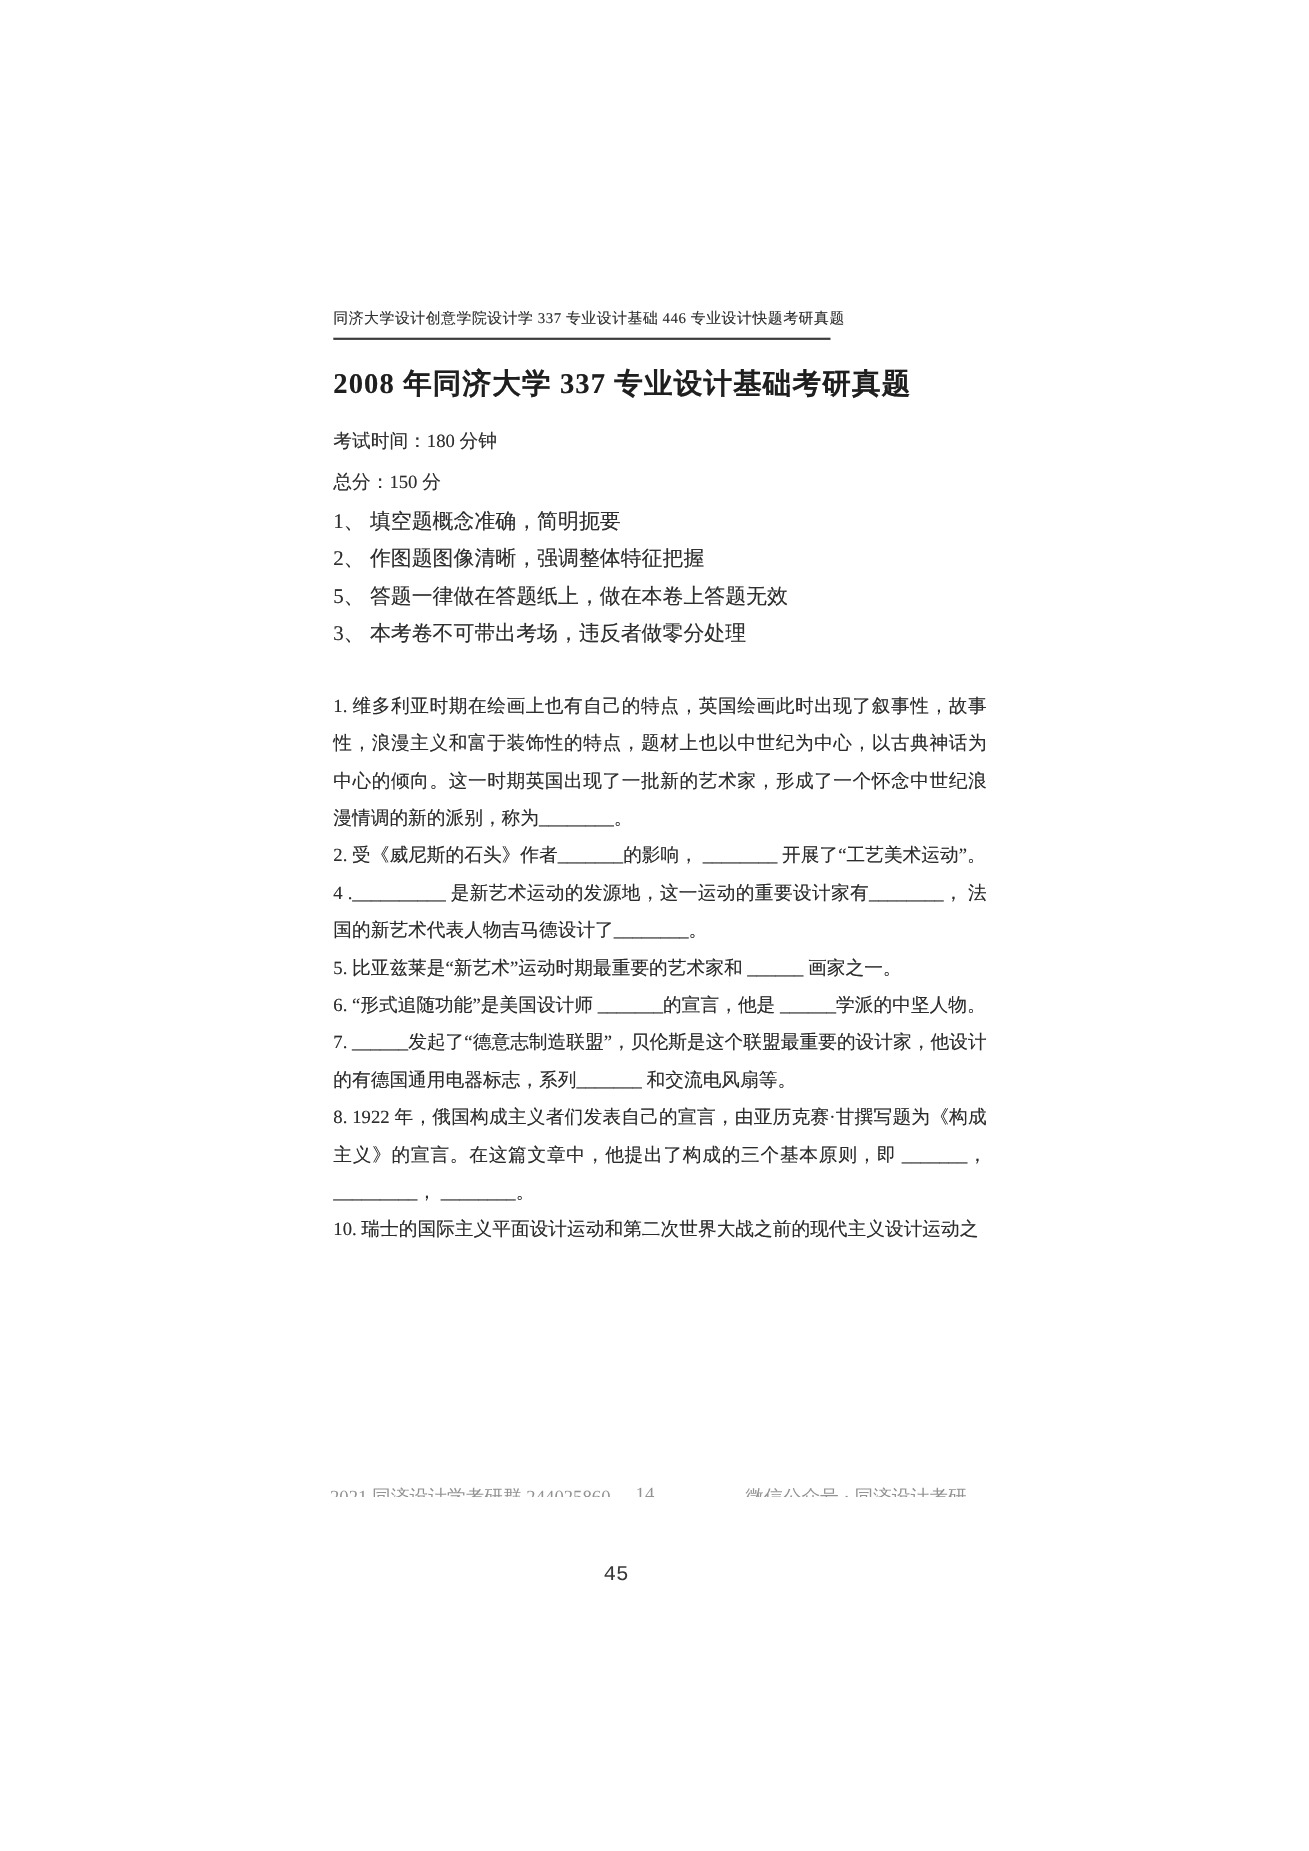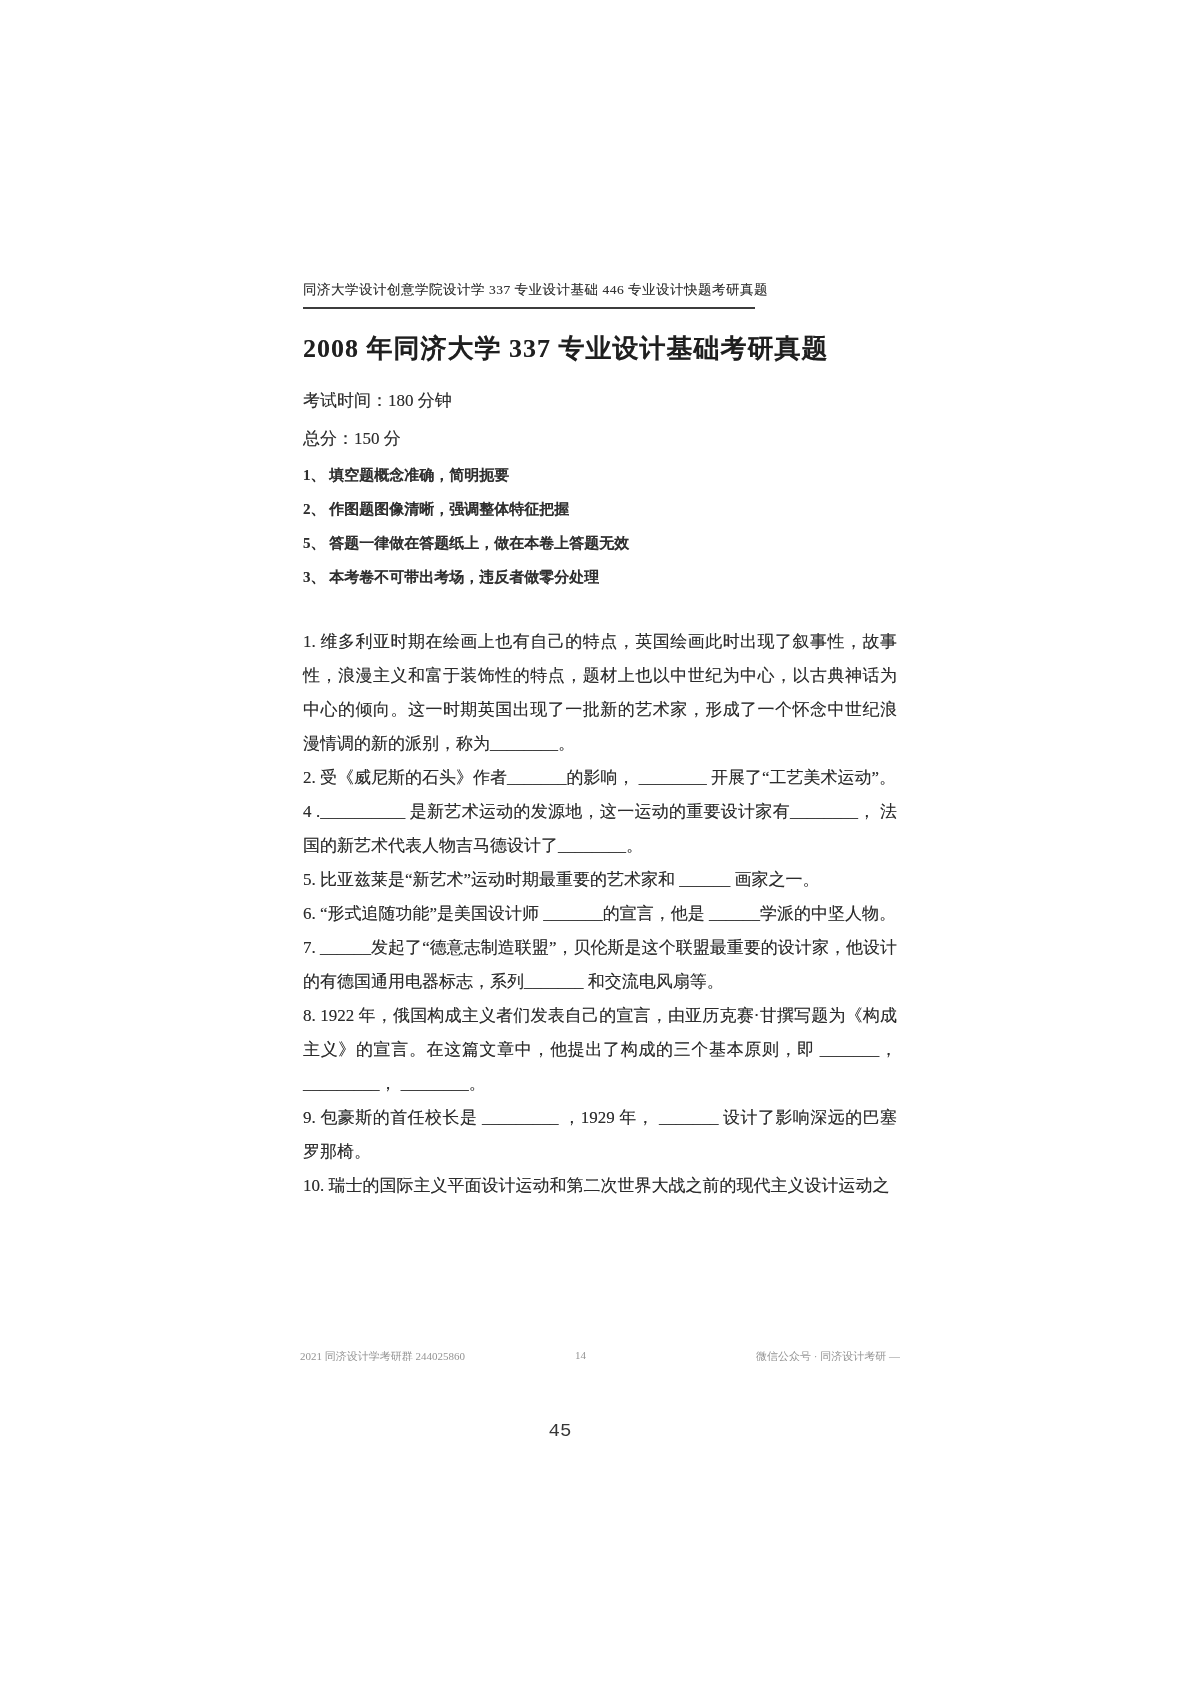--- a/index.html
+++ b/index.html
@@ -26,34 +26,34 @@
   .exam-title {
     position:absolute; top:331px; left:303px; width:524px;
     text-align:center; white-space:nowrap;
     font-size:26px; font-weight:bold; letter-spacing:1px; color:#1f1f1f;
   }
 
   .body-block {
     position:absolute; top:382px; left:303px; width:594px;
   }
   .meta-line  { line-height:38px; font-size:17px; }
-  .req-line   { line-height:34px; font-size:15px;font-weight:bold; }
+  .req-line   { line-height:34px; font-size:19px; }
 
   .questions  { margin-top:31px; }
   .q {
     line-height:34px; font-size:17px;
     text-align:justify; text-justify:inter-ideograph;
     color:#2c2c2c;
   }
 
   .footer-strip {
     position:absolute; top:1349px; left:300px; width:600px; height:12px;
     overflow:hidden;
     display:flex; justify-content:space-between;
-    font-size:11px; color:#4a4a4a;
+    font-size:17px; color:#4a4a4a;
     filter:blur(0.7px); opacity:0.6;
     white-space:nowrap;
   }
   .footer-strip .mid { margin-left:-60px; }
 
   .page-number {
     position:absolute; top:1420px; left:303px; width:514px;
     text-align:center; font-size:19px; color:#373737;
     font-family:Liberation Mono, monospace;
   }
@@ -82,21 +82,20 @@
     </div>
 
     <div class="questions">
       <div class="q ink">1. 维多利亚时期在绘画上也有自己的特点，英国绘画此时出现了叙事性，故事性，浪漫主义和富于装饰性的特点，题材上也以中世纪为中心，以古典神话为中心的倾向。这一时期英国出现了一批新的艺术家，形成了一个怀念中世纪浪漫情调的新的派别，称为________。</div>
       <div class="q ink">2. 受《威尼斯的石头》作者_______的影响， ________ 开展了“工艺美术运动”。</div>
       <div class="q ink">4 .__________ 是新艺术运动的发源地，这一运动的重要设计家有________， 法国的新艺术代表人物吉马德设计了________。</div>
       <div class="q ink">5. 比亚兹莱是“新艺术”运动时期最重要的艺术家和 ______ 画家之一。</div>
       <div class="q ink">6. “形式追随功能”是美国设计师 _______的宣言，他是 ______学派的中坚人物。</div>
       <div class="q ink">7. ______发起了“德意志制造联盟”，贝伦斯是这个联盟最重要的设计家，他设计的有德国通用电器标志，系列_______ 和交流电风扇等。</div>
       <div class="q ink">8. 1922 年，俄国构成主义者们发表自己的宣言，由亚历克赛·甘撰写题为《构成主义》的宣言。在这篇文章中，他提出了构成的三个基本原则，即 _______，_________， ________。</div>
-      <div class="q ink">9. 包豪斯的首任校长是 _________ ，1929 年， _______ 设计了影响深远的巴塞罗那椅。</div>
       <div class="q ink">10. 瑞士的国际主义平面设计运动和第二次世界大战之前的现代主义设计运动之</div>
     </div>
 
   </div>
 
   <div class="footer-strip">
     <span>2021 同济设计学考研群  244025860</span>
     <span class="mid">14</span>
     <span>微信公众号 · 同济设计考研 —</span>
   </div>

